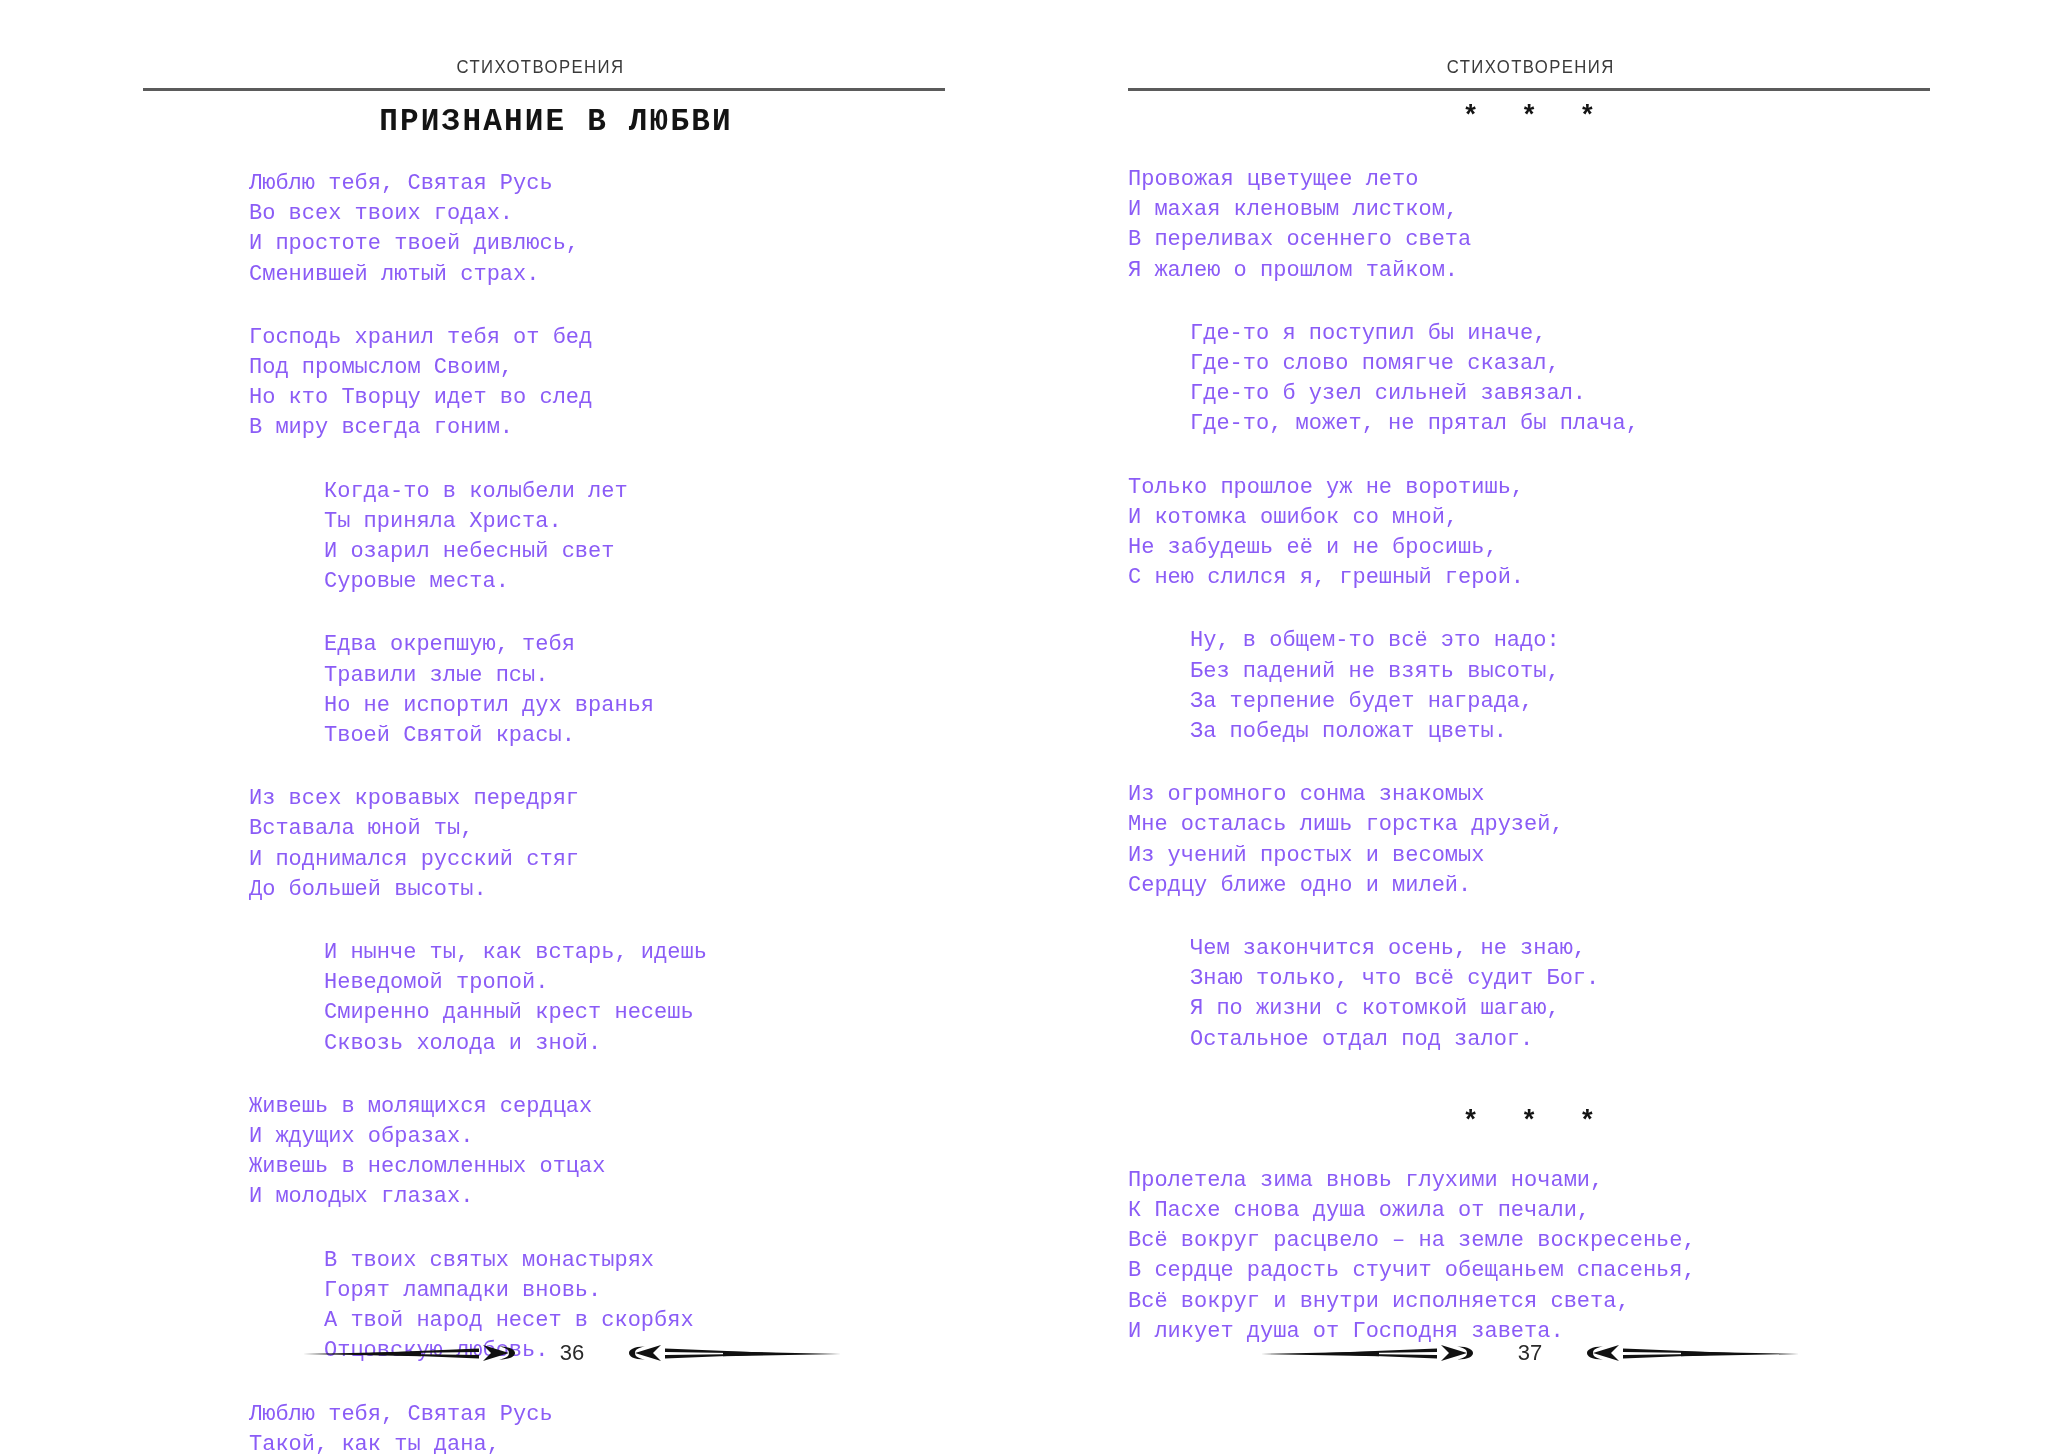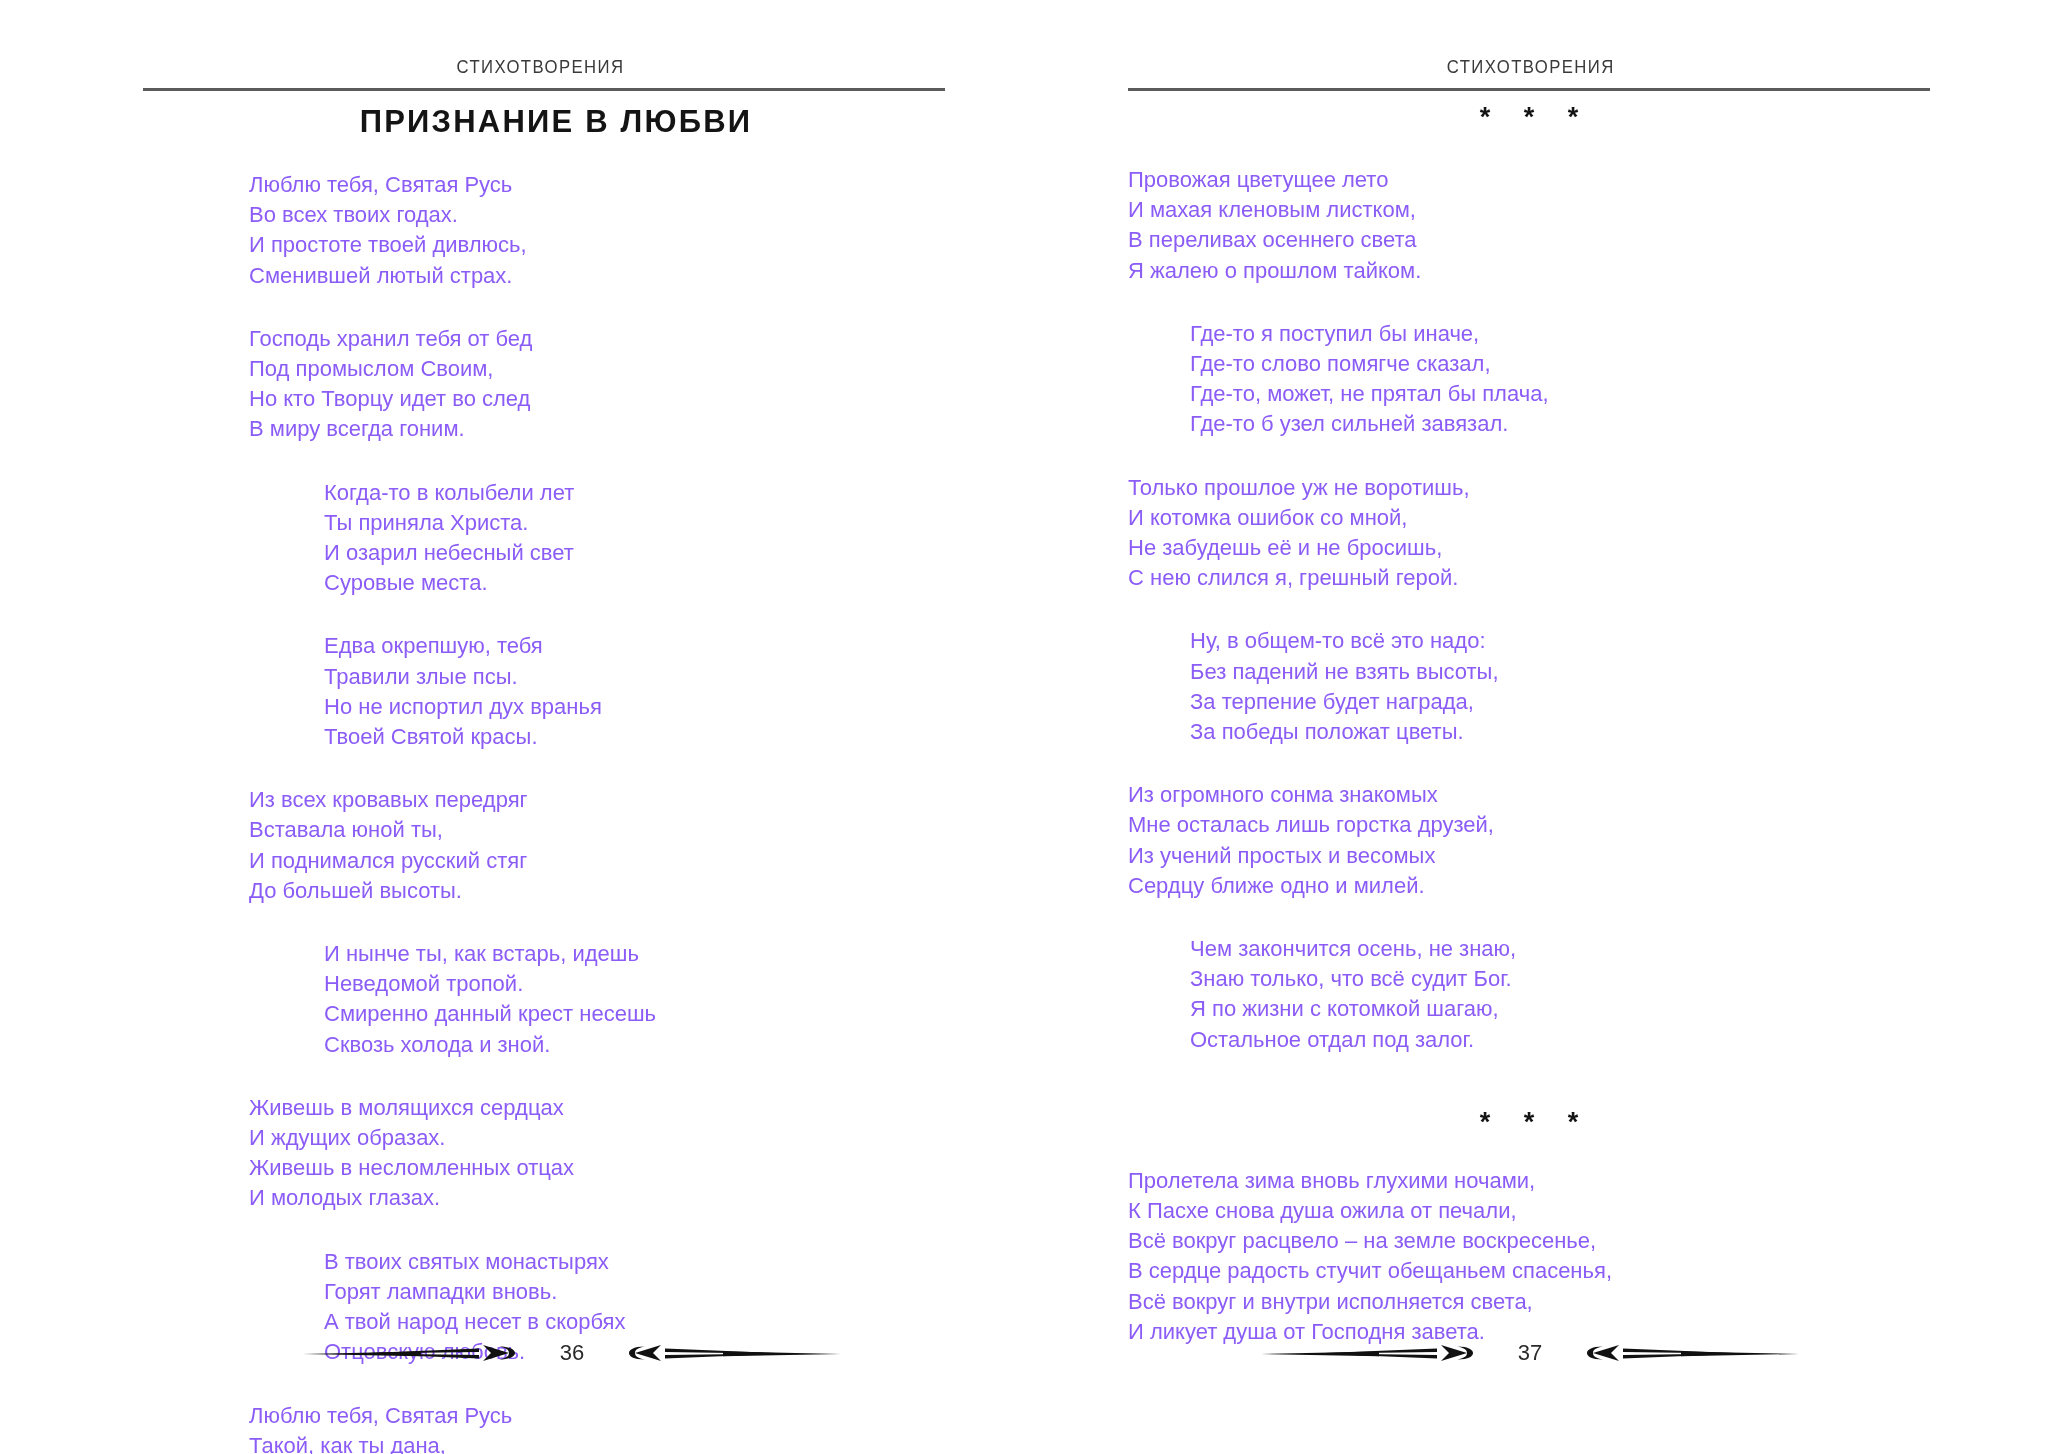--- a/index.html
+++ b/index.html
@@ -55,20 +55,21 @@
   .page-left  .head-rule { left: 143px; right: 84px; }
   .page-right .head-rule { left: 99px;  right: 128px; }
 
   
   .body-col {
     position: absolute;
     top: 104px;
     left: 0;
     right: 0;
     bottom: 120px;
+    font-family: Liberation Mono, monospace;
   }
   .page-left  .body-col { left: 143px; right: 84px; }
   .page-right .body-col { left: 99px;  right: 128px; }
 
   .poem-title {
     text-align: center;
     font-size: 31px;
     font-weight: bold;
     letter-spacing: 2.2px;
     margin: 0 0 30px 0;
@@ -176,21 +177,21 @@
   <div class="page page-right">
 
     <div class="runhead">СТИХОТВОРЕНИЯ</div>
     <div class="head-rule"></div>
 
     <div class="body-col">
       <div id="right-poems">
           <div class="poem-block">
             <div class="poem-stars">* * *</div>
             <p class="stanza"><span class="line">Провожая цветущее лето</span><span class="line">И махая кленовым листком,</span><span class="line">В переливах осеннего света</span><span class="line">Я жалею о прошлом тайком.</span></p>
-            <p class="stanza indent"><span class="line">Где-то я поступил бы иначе,</span><span class="line">Где-то слово помягче сказал,</span><span class="line">Где-то, может, не прятал бы плача,</span><span class="line">Где-то б узел сильней завязал.</span></p>
+            <p class="stanza indent"><span class="line">Где-то я поступил бы иначе,</span><span class="line">Где-то слово помягче сказал,</span><span class="line">Где-то б узел сильней завязал.</span><span class="line">Где-то, может, не прятал бы плача,</span></p>
             <p class="stanza"><span class="line">Только прошлое уж не воротишь,</span><span class="line">И котомка ошибок со мной,</span><span class="line">Не забудешь её и не бросишь,</span><span class="line">С нею слился я, грешный герой.</span></p>
             <p class="stanza indent"><span class="line">Ну, в общем-то всё это надо:</span><span class="line">Без падений не взять высоты,</span><span class="line">За терпение будет награда,</span><span class="line">За победы положат цветы.</span></p>
             <p class="stanza"><span class="line">Из огромного сонма знакомых</span><span class="line">Мне осталась лишь горстка друзей,</span><span class="line">Из учений простых и весомых</span><span class="line">Сердцу ближе одно и милей.</span></p>
             <p class="stanza indent"><span class="line">Чем закончится осень, не знаю,</span><span class="line">Знаю только, что всё судит Бог.</span><span class="line">Я по жизни с котомкой шагаю,</span><span class="line">Остальное отдал под залог.</span></p>
           </div>
           <div class="poem-block second">
             <div class="poem-stars">* * *</div>
             <p class="stanza"><span class="line">Пролетела зима вновь глухими ночами,</span><span class="line">К Пасхе снова душа ожила от печали,</span><span class="line">Всё вокруг расцвело – на земле воскресенье,</span><span class="line">В сердце радость стучит обещаньем спасенья,</span><span class="line">Всё вокруг и внутри исполняется света,</span><span class="line">И ликует душа от Господня завета.</span></p>
           </div>
         </div>

